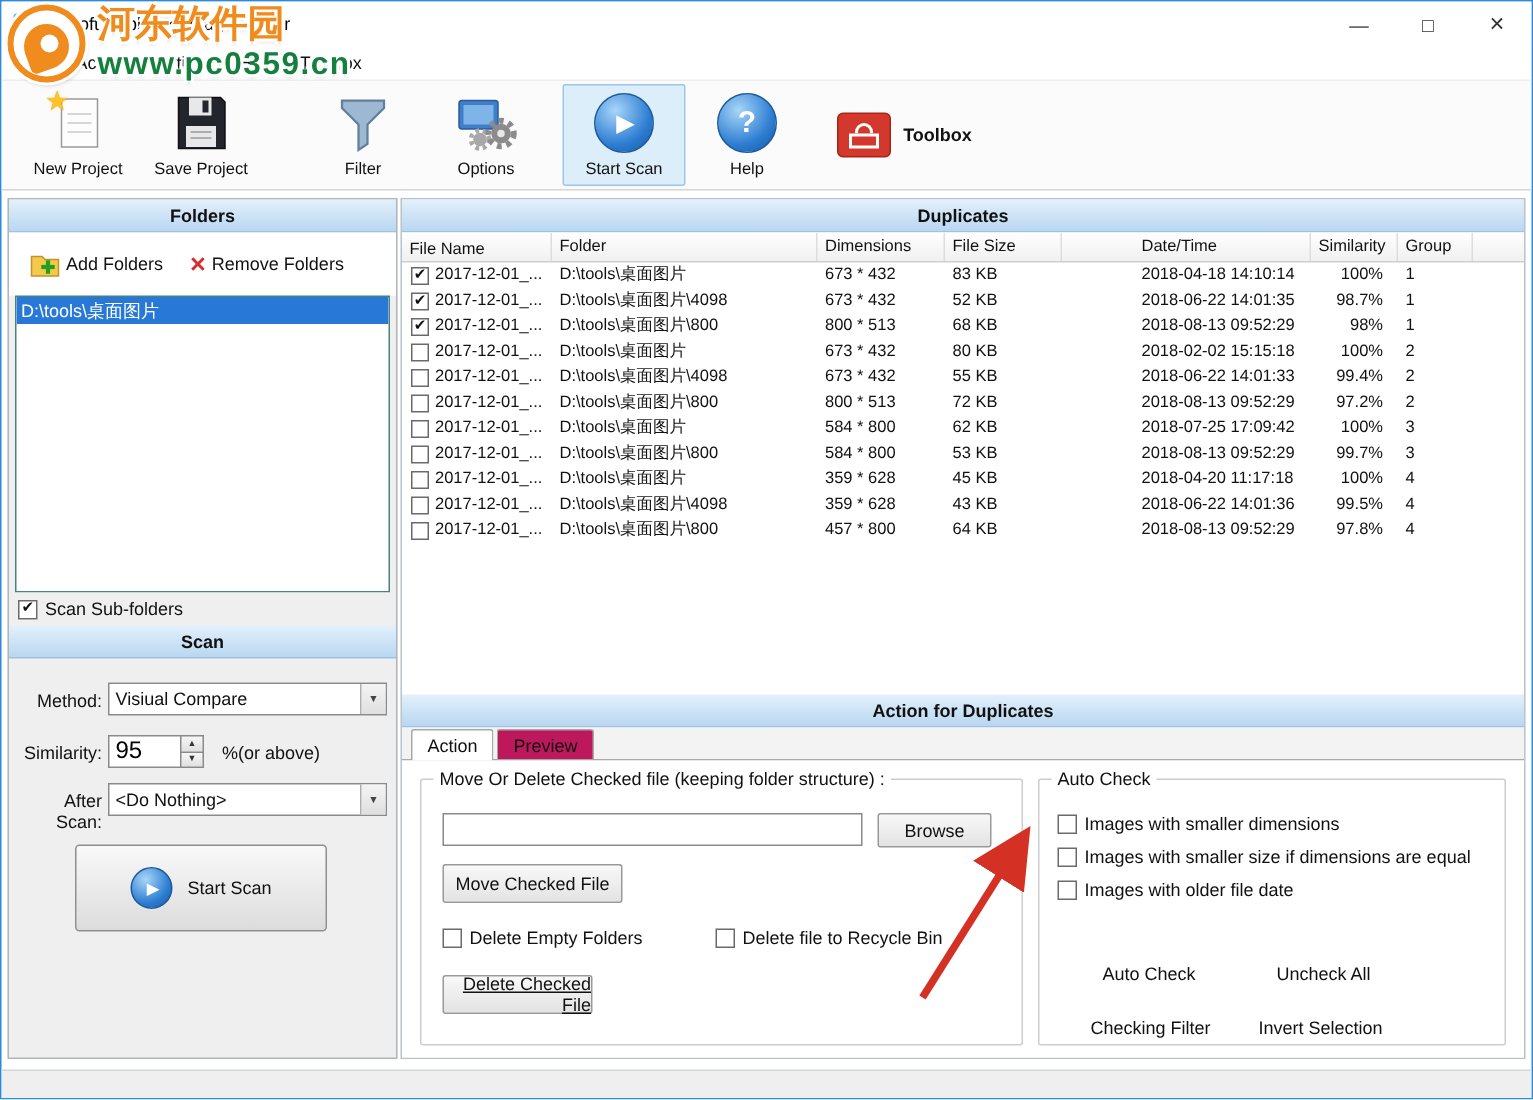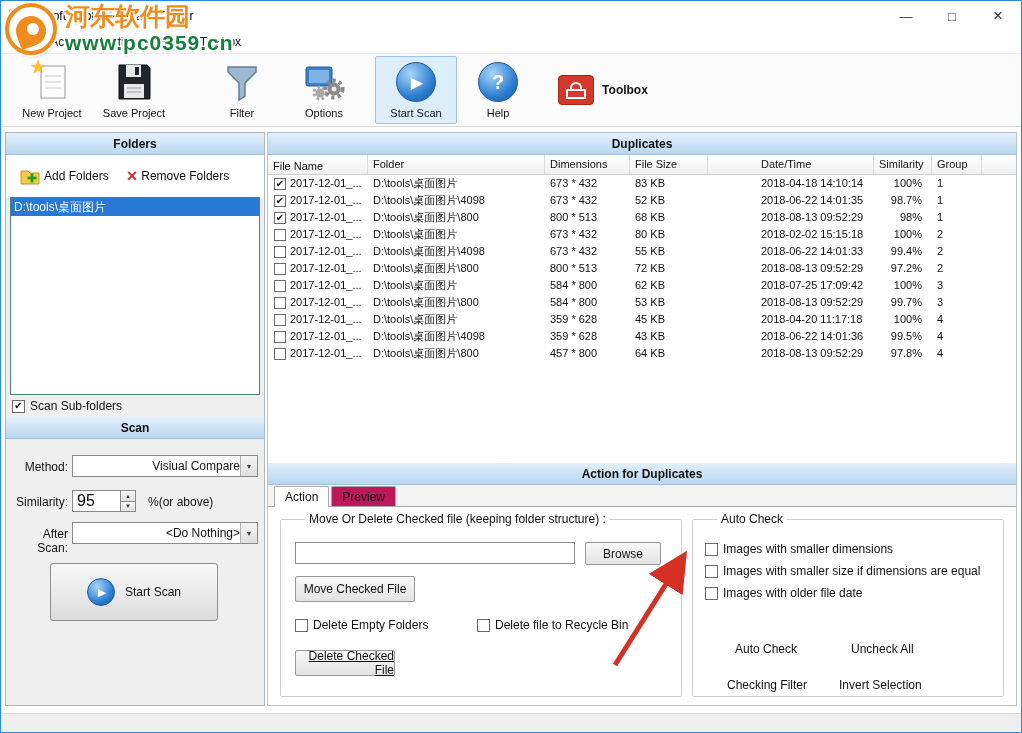--- a/index.html
+++ b/index.html
@@ -70,21 +70,21 @@
   .xmark { color:#d42f2f; font-weight:900; font-size:18px; line-height:1; }
   .folder-list { position:absolute; top:64px; left:4px; right:4px; height:198px; background:#fff;
                  border:1px solid #48837f; overflow:hidden; }
   .folder-item { height:18px; line-height:18px; padding-left:3px; font-size:12px; }
   .folder-item.selected { background:#2878d8; color:#fff; }
   .subfolders-row { position:absolute; top:262px; left:0; right:0; height:22px;
                     display:flex; align-items:center; gap:5px; padding-left:6px; background:#efefef; }
   .scan-header { position:absolute; top:284px; left:0; right:0; }
   .form-label { position:absolute; width:56px; text-align:right; font-size:12px; }
   .combo { position:absolute; height:22px; background:#fff; border:1px solid #8a8a8a;
-           display:flex; align-items:center;text-align:right; }
+           display:flex; align-items:center; }
   .combo-value { flex:1; padding-left:4px; font-size:12px; white-space:nowrap; overflow:hidden; }
   .combo-arrow { width:17px; height:20px; background:linear-gradient(#f4f4f4,#dfdfdf);
                  border-left:1px solid #b0b0b0; display:flex; align-items:center;
                  justify-content:center; font-size:7px; color:#444; }
   .spinbox { position:absolute; height:22px; display:flex; }
   .spin-input { width:48px; height:22px; border:1px solid #8a8a8a; border-right:none;
                 padding-left:4px; font-size:16px; font-family:"Liberation Sans",sans-serif; }
   .spin-btns { width:16px; height:22px; display:flex; flex-direction:column; }
   .spin-btn { flex:1; background:linear-gradient(#f6f6f6,#e0e0e0); border:1px solid #8a8a8a;
               font-size:6px; display:flex; align-items:center; justify-content:center; color:#333; }
@@ -127,21 +127,21 @@
   .action-header { position:absolute; top:330px; left:0; right:0; }
   .tabstrip { position:absolute; top:352px; left:0; right:0; height:22px; background:#f3f3f3;
               border-bottom:1px solid #a8a8a8; display:flex; align-items:flex-end; padding-left:6px; }
   .tab { padding:3px 10px 2px; border:1px solid #a8a8a8; border-bottom:none; background:#be185d;
          font-size:12px; margin-right:2px; border-radius:2px 2px 0 0; cursor:default; }
   .tab.active { background:#fff; position:relative; top:1px; padding-bottom:3px; }
   .tab-content { position:absolute; top:374px; left:0; right:0; bottom:0; background:#fff; }
 
   .groupbox { position:absolute; border:1px solid #cdcdcd; border-radius:2px; }
   .group-title { position:absolute; top:-8px; left:8px; background:#fff; padding:0 4px;
-                 font-size:12px; white-space:nowrap;margin-left:16px; }
+                 font-size:12px; white-space:nowrap; }
   .text-input { position:absolute; height:22px; border:1px solid #8a8a8a; padding-left:4px;
                 font-size:12px; font-family:"Liberation Sans",sans-serif; background:#fff; }
   .push-btn { position:absolute; background:linear-gradient(#f8f8f8,#e3e3e3); border:1px solid #999;
               border-radius:2px; font-size:12px; display:flex; align-items:center;
               justify-content:center; cursor:default;text-align:right; }
   .inline-cb { position:absolute; display:flex; align-items:center; gap:5px; font-size:12px; }
   .link-btn { position:absolute; font-size:12px; white-space:nowrap; cursor:default; }
 
   
   .statusbar { position:absolute; left:0; right:0; top:712px; height:21px; background:#efefef;

